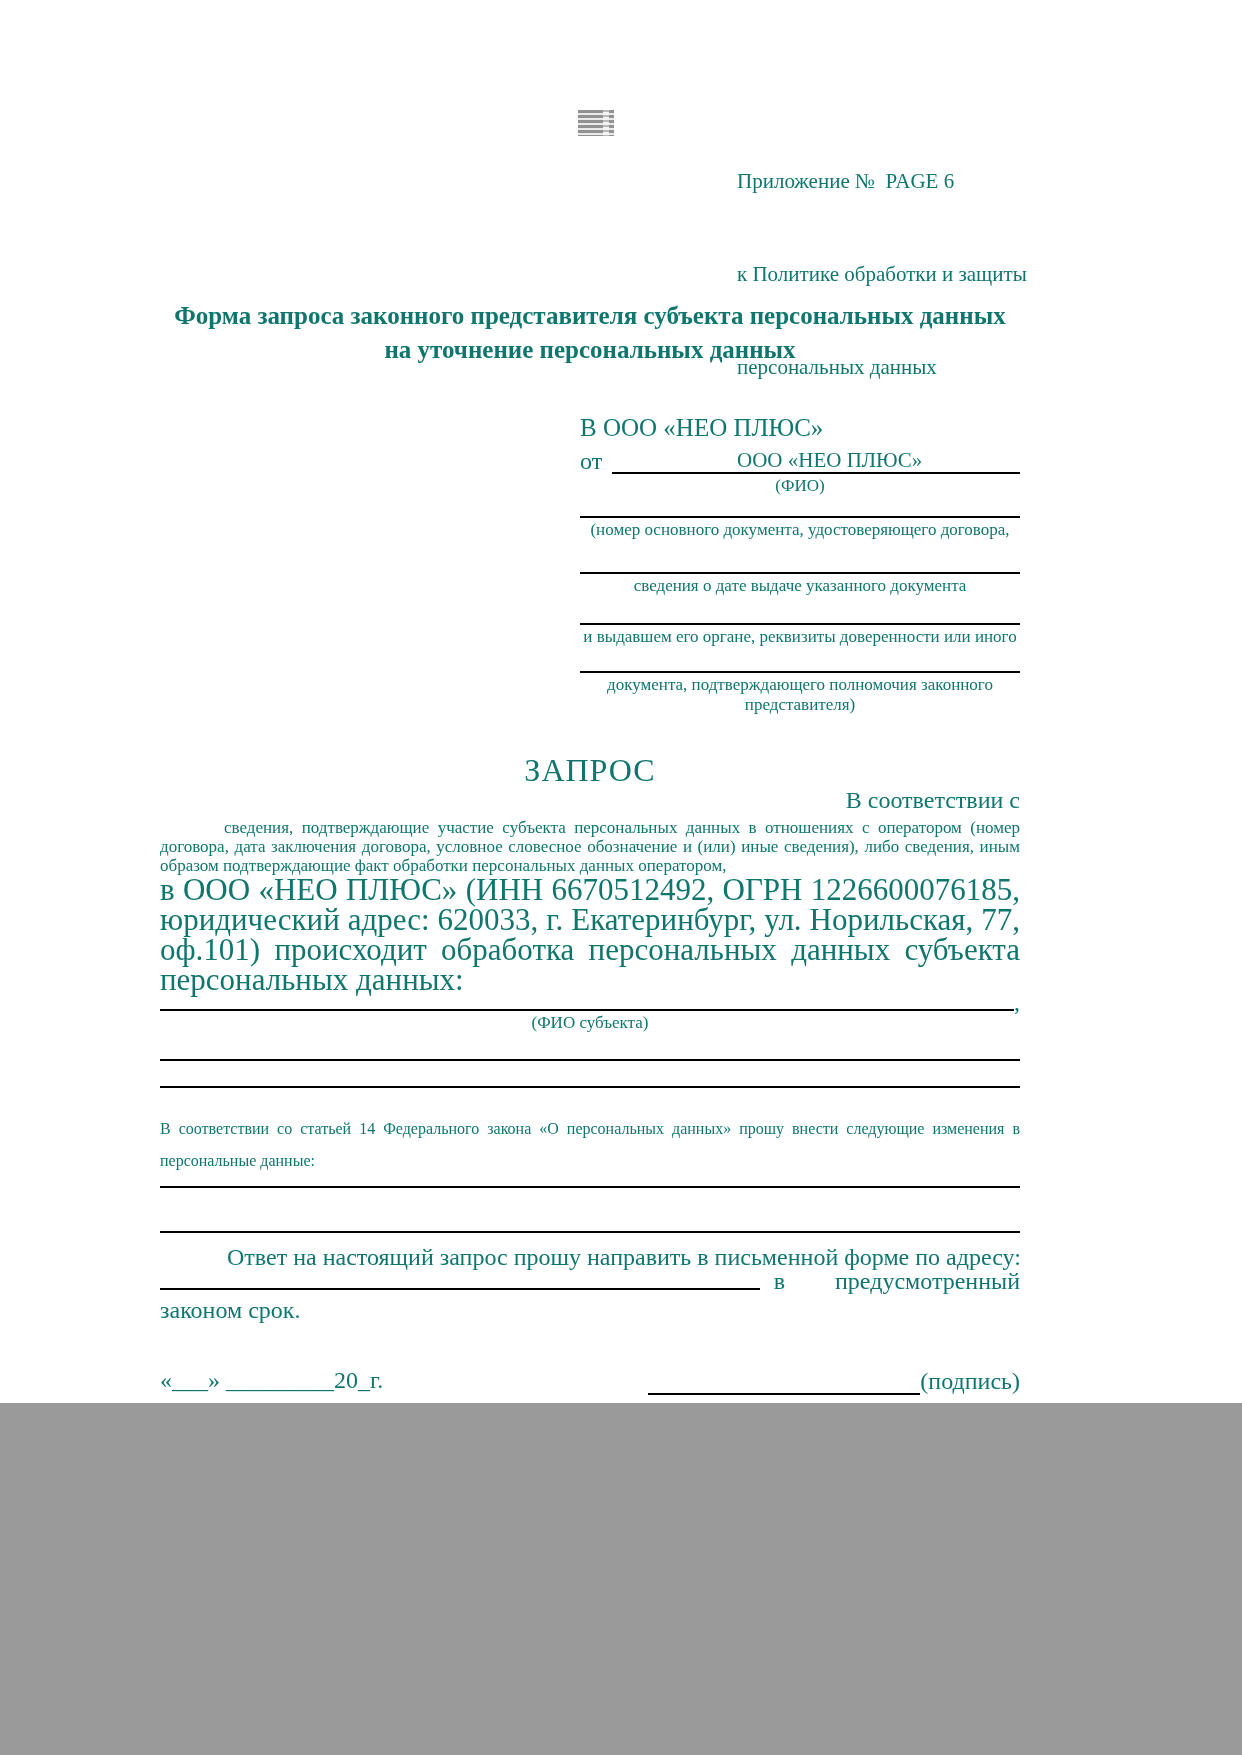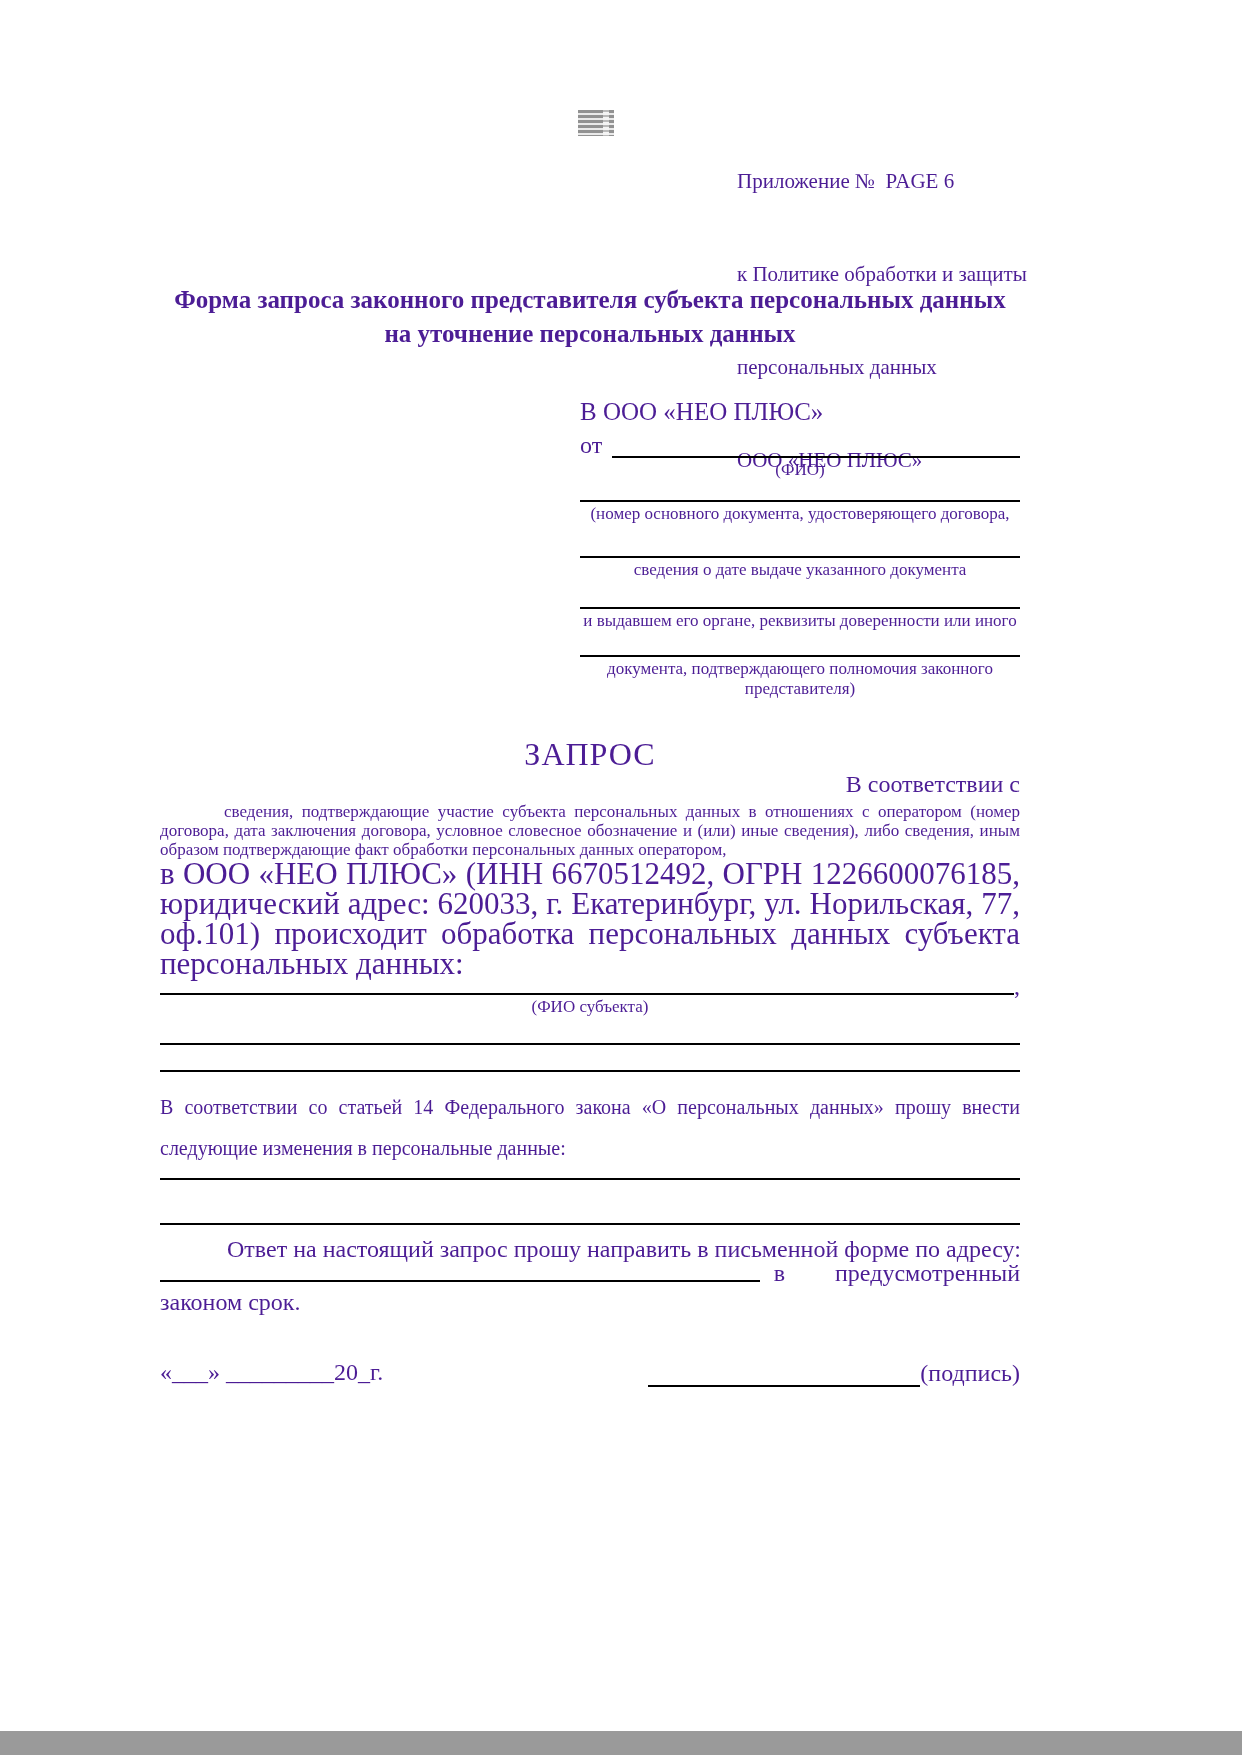--- a/index.html
+++ b/index.html
@@ -1,32 +1,32 @@
 <!DOCTYPE html>
 <html><head>
 <meta charset="utf-8">
 <style>
   * { margin:0; padding:0; box-sizing:border-box; }
   html,body { background:#9a9a9a; }
   .page {
-    position:relative; width:1242px; height:1731px; background:#ffffff;
-    font-family:"Liberation Serif","DejaVu Serif",serif; color:#4c1d95;
+    position:relative; width:1242px; height:1403px; background:#ffffff;
+    font-family:"Liberation Serif","DejaVu Serif",serif; color:#0f766e;
     overflow:hidden; margin:0 auto;
   }
   
   .hdr { position:absolute; left:737px; top:104px; width:330px;
          font-size:21px; line-height:31px; white-space:pre-wrap; }
   
   .smudge { position:absolute; left:578px; top:110px; width:36px; height:26px;
             opacity:.8; filter:blur(.4px);
             background:repeating-linear-gradient(180deg,#777 0 3px,#e6e6e6 3px 5px); }
   .smudge::after { content:""; position:absolute; right:5px; top:0; width:6px; height:100%;
             background:repeating-linear-gradient(180deg,#aaa 0 2px,#f2f2f2 2px 5px); }
 
-  .content { position:absolute; left:160px; top:0; width:860px; }
+  .content { position:absolute; left:160px; top:16px; width:860px; }
 
   .title { margin-top:283px; text-align:center; font-weight:bold;
            font-size:25px; line-height:34px; }
 
   .addr { margin-left:420px; width:440px; margin-top:44px; font-size:24px; }
   .addr .to { font-size:25px; line-height:33px; }
   .fromrow { display:flex; align-items:flex-end; margin-top:2px; height:28px; }
   .fromrow .lbl { margin-right:10px; line-height:26px; }
   .blank { border-bottom:2px solid #000; }
   .fromrow .blank { flex:1; height:26px; }
@@ -45,21 +45,21 @@
                text-align:justify; text-indent:64px; }
 
   .opara { font-size:31px; line-height:30px; text-align:justify; }
 
   .subjrow { display:flex; align-items:flex-end; height:16px; font-size:24px; }
   .subjrow .blank { flex:1; height:14px; }
   .subjrow .comma { line-height:18px; }
 
   .g2 { margin-top:26px; } .g3 { margin-top:25px; }
 
-  .law { margin-top:15px; font-size:20px; line-height:41px; text-align:justify; }
+  .law { margin-top:25px; font-size:16px; line-height:32px; text-align:justify; }
 
   .bfull { height:2px; border-bottom:2px solid #000; }
   .b1 { margin-top:9px; } .b2 { margin-top:43px; }
 
   .answer { margin-top:8px; font-size:24px; }
   .answer .first { text-indent:67px; line-height:33px; white-space:nowrap; }
   .answerrow { display:flex; align-items:flex-end; justify-content:space-between; height:16px; }
   .answerrow .blank { flex:0 0 600px; height:14px; }
   .answerrow .tail { line-height:18px; word-spacing:44px; }
   .answer .last { line-height:33px; margin-top:4px; }

